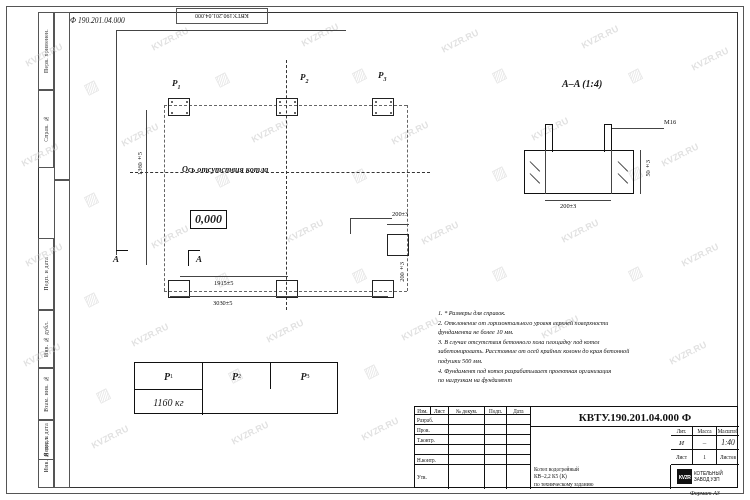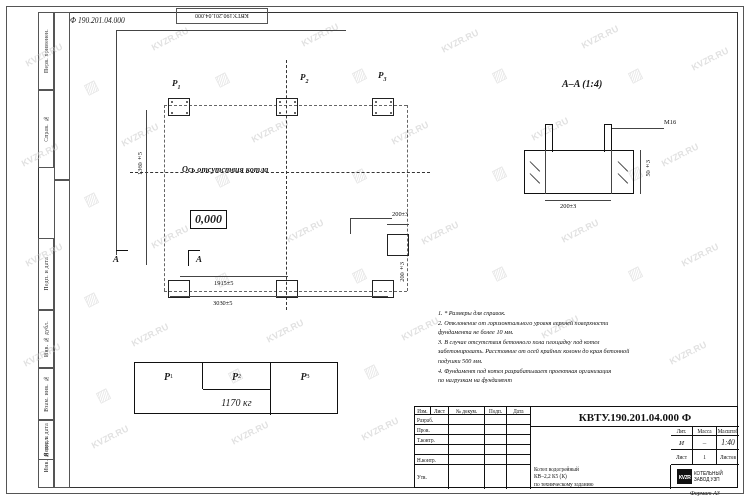--- a/index.html
+++ b/index.html
@@ -267,21 +267,21 @@
         <sub style="font-size:6px;">1</sub>
     </div>
     <div class="pc" style="left:68px;top:0;width:68px;height:26px;">
       <span style="font-style:italic;font-weight:700;">P</span>
         <sub style="font-size:6px;">2</sub>
     </div>
     <div class="pc last" style="left:136px;top:0;width:68px;height:26px;">
       <span style="font-style:italic;font-weight:700;">P</span>
         <sub style="font-size:6px;">3</sub>
     </div>
-    <div class="pc prow2" style="left:68px;top:26px;width:68px;height:26px;font-style:italic;">1170  кг</div>
+    <div class="pc prow2" style="left:0;top:26px;width:68px;height:26px;font-style:italic;">1160  кг</div>
   </div>
 
   <div class="notes" style="left:438px;top:308px;">
     <div>1. * Размеры для справок.</div>
     <div>2. Отклонение от горизонтального уровня верхней поверхности</div>
     <div>фундамента не более 10 мм.</div>
     <div>3. В случае отсутствия бетонного пола площадку под котел</div>
     <div>забетонировать. Расстояние от осей крайних колонн до края бетонной</div>
     <div>подушки 500 мм.</div>
     <div>4. Фундамент под котел разрабатывает проектная организация</div>

